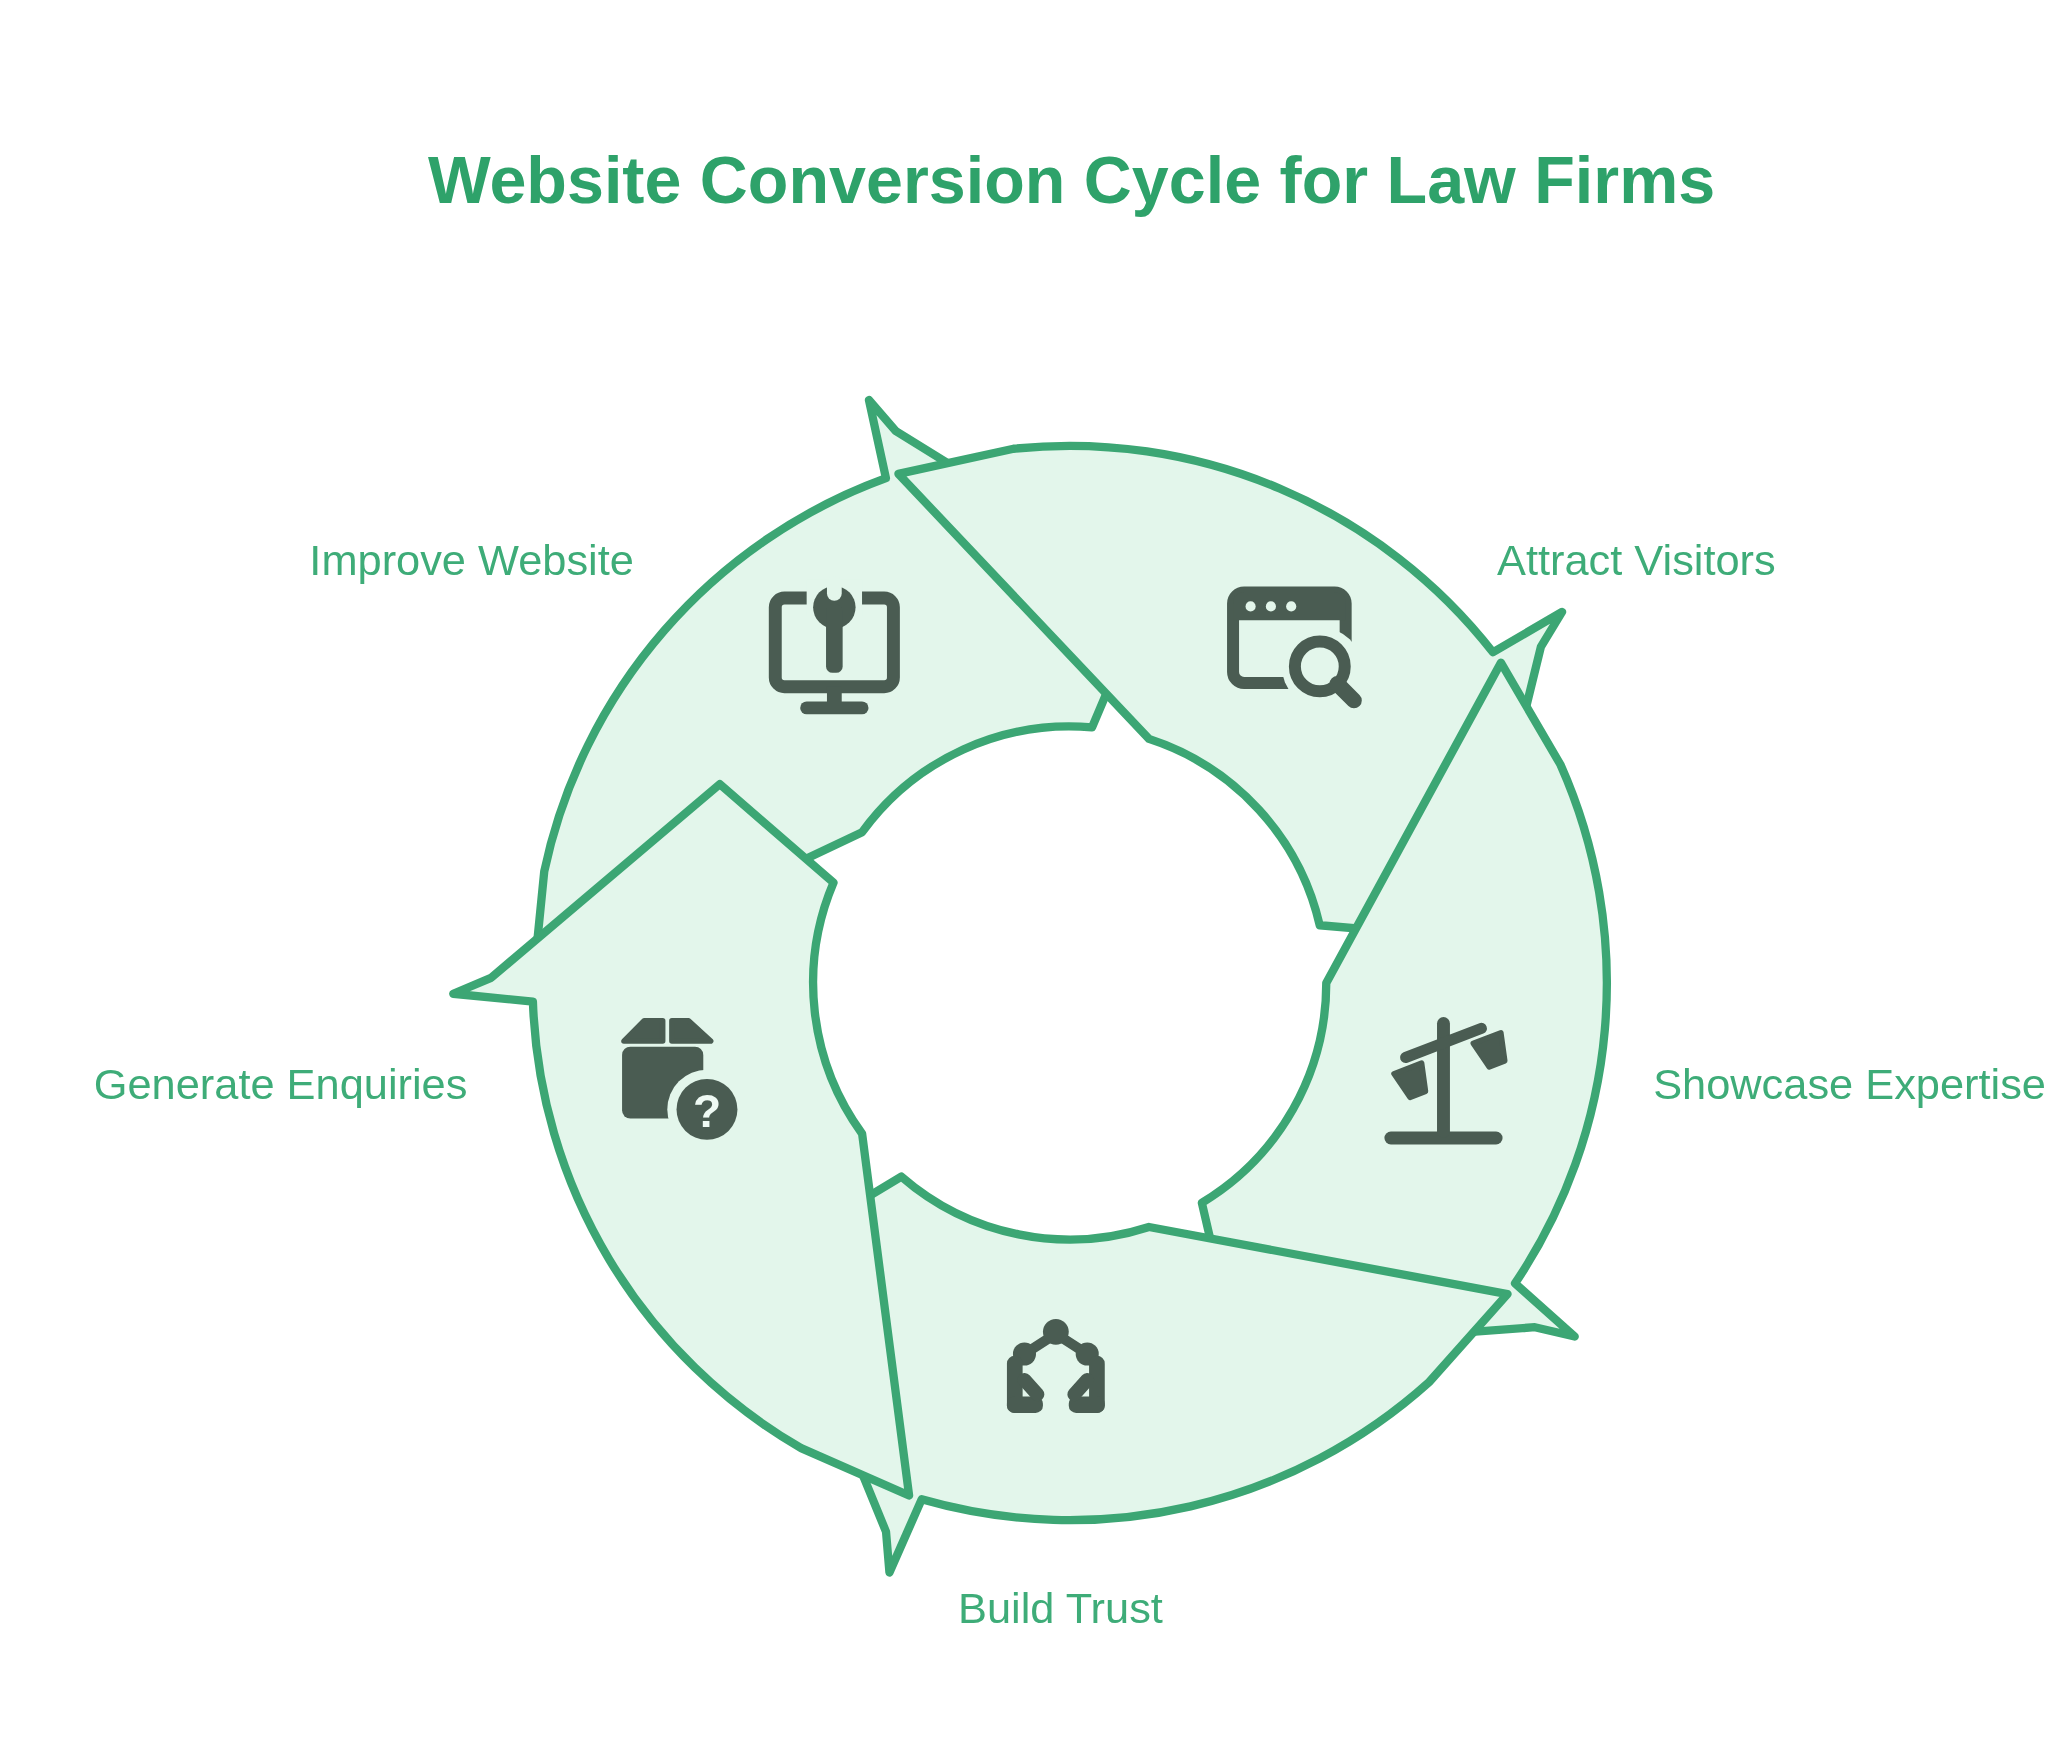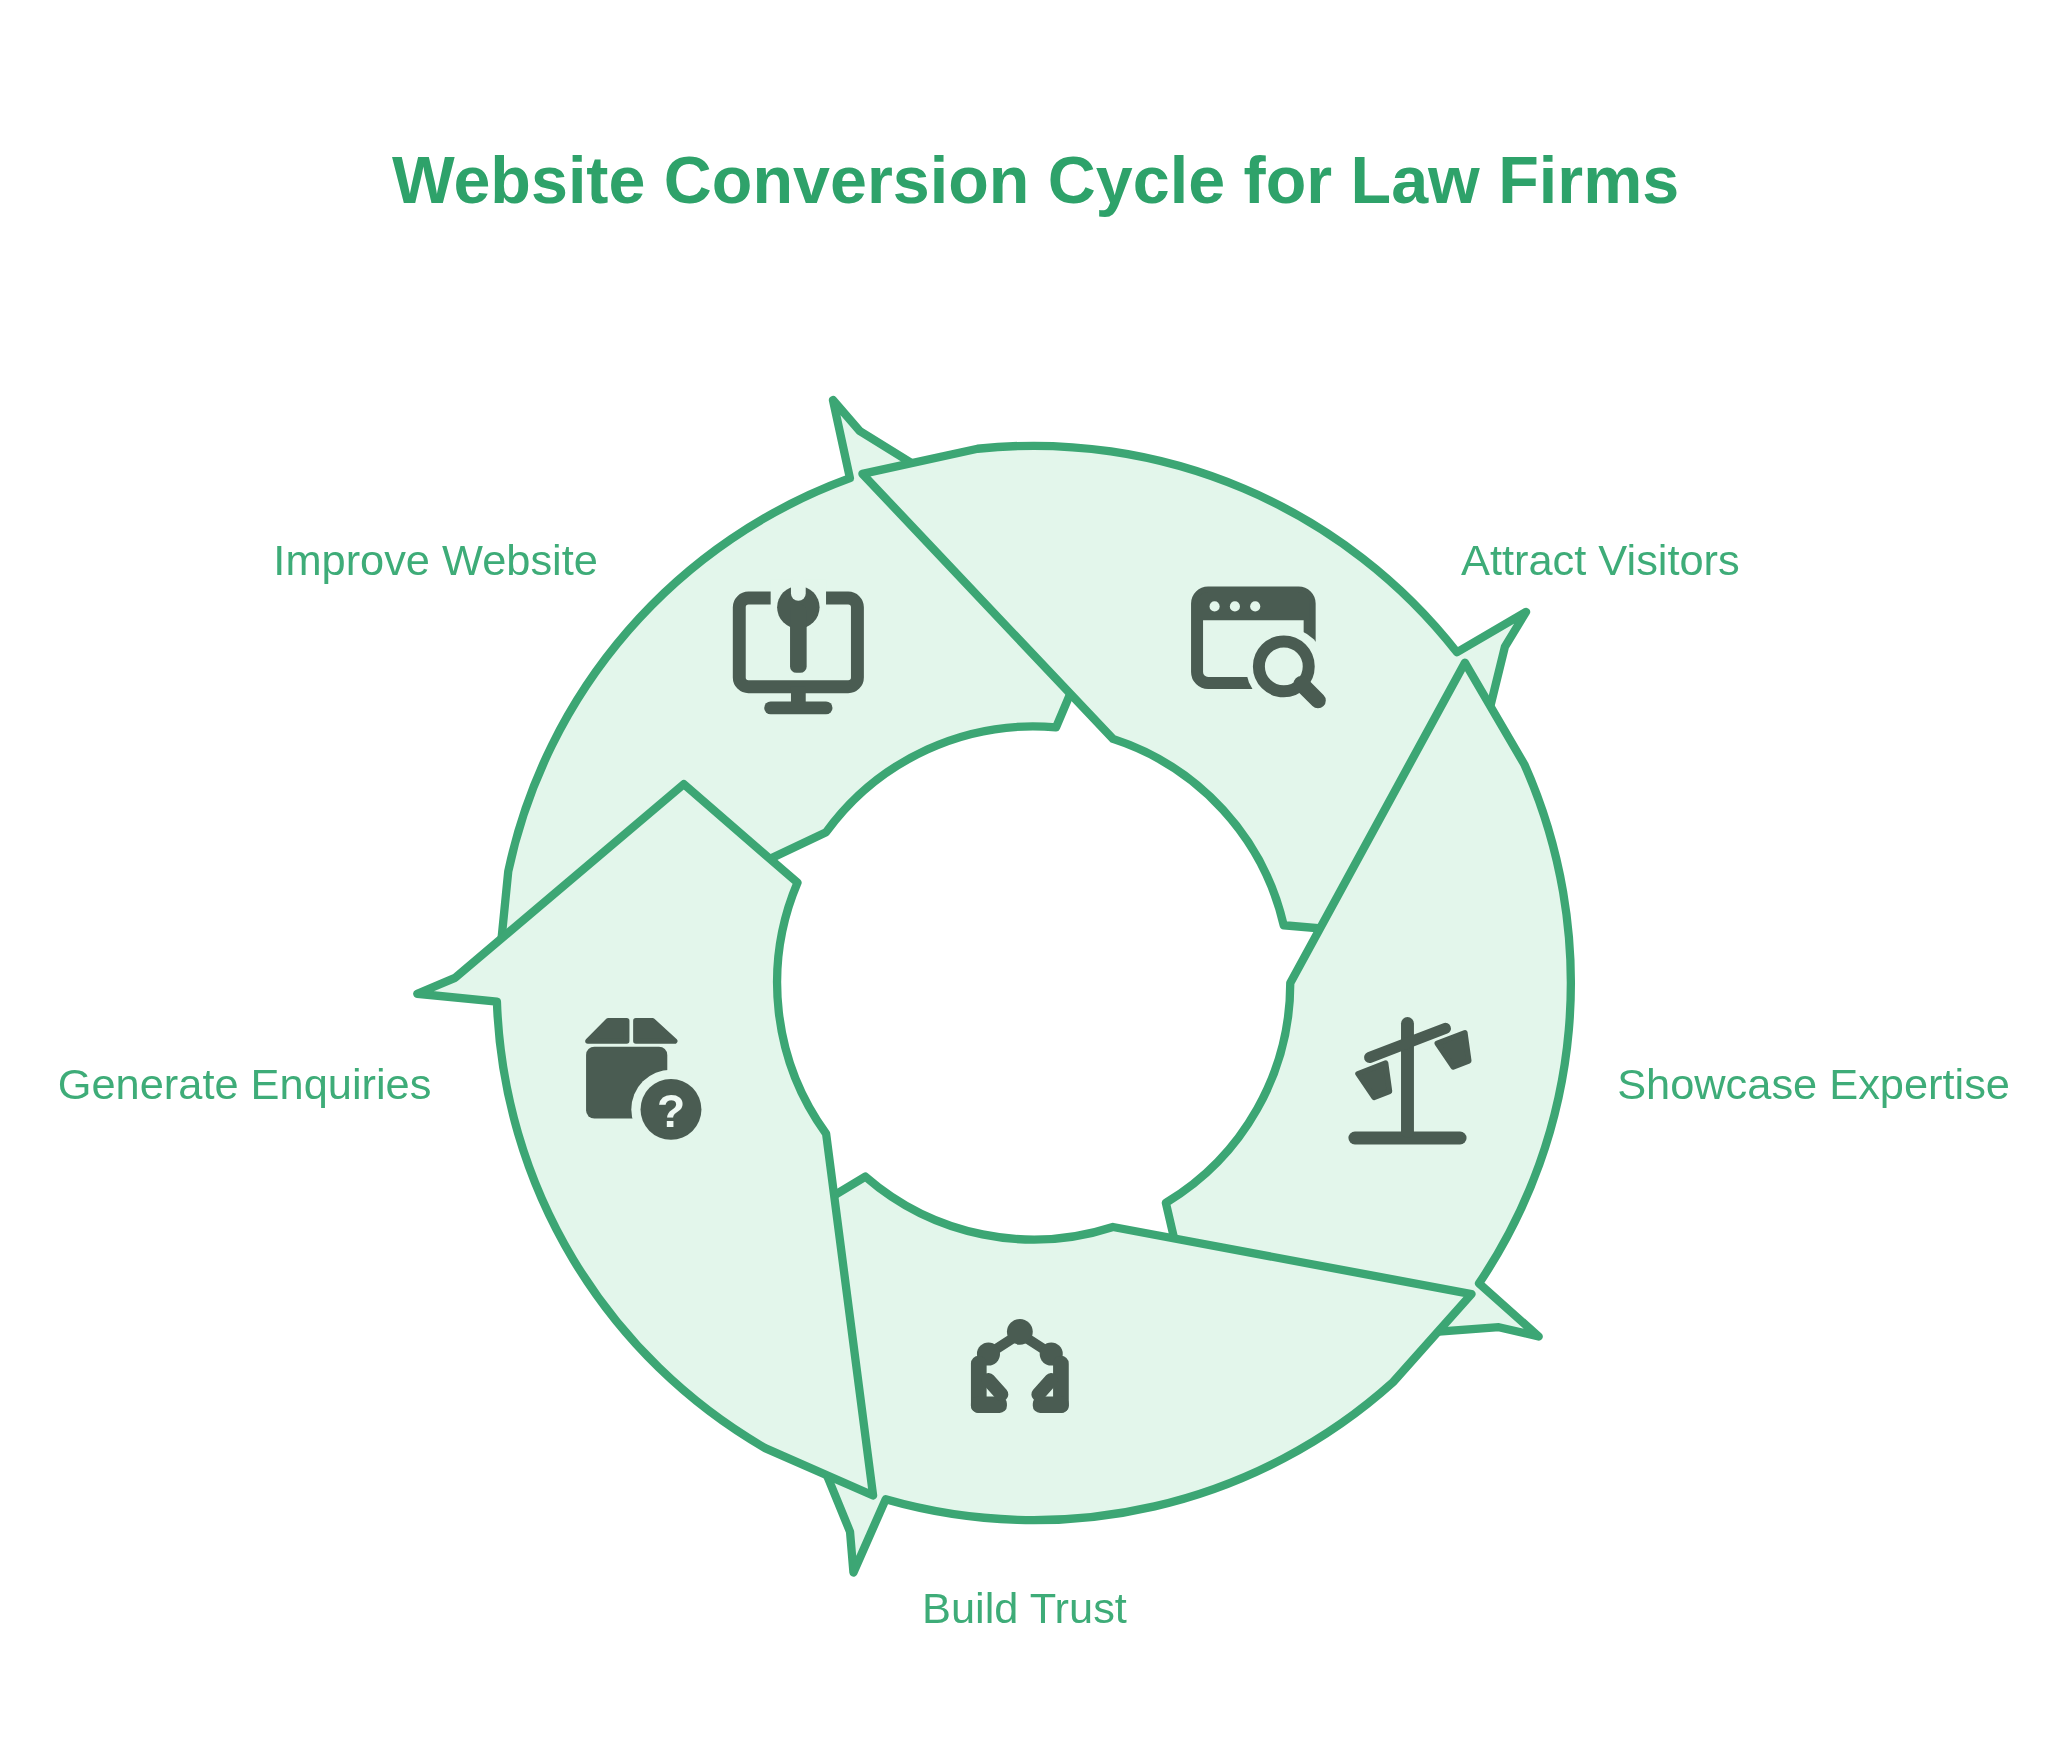--- a/index.html
+++ b/index.html
@@ -1,20 +1,20 @@
 <!DOCTYPE html>
 <html style="--bg: #FFFFFF; --ring-fill: #E3F6EB; --ring-stroke: #3CA674; --title: #2EA26A; --label: #3EAC78; --icon: #4A5C52; --qmark: #EFFAF4;font-size:14.8px"><head>
 <meta charset="utf-8">
 <style>
   :root{
     --ring-fill:#E3F6EB; --ring-stroke:#3CA674; --title:#2EA26A;
     --label:#3EAC78; --icon:#4A5C52; --bg:#FFFFFF; --qmark:#EFFAF4;
   }
   html,body{margin:0;padding:0;background:var(--bg);}
-  .stage-wrap{width:1696px;height:1761px;position:relative;background:var(--bg);}
+  .stage-wrap{width:1696px;height:1761px;position:relative;background:var(--bg);padding-left:36px;}
   svg{display:block;}
   .segment{fill:var(--ring-fill);stroke:var(--ring-stroke);stroke-width:9;stroke-linejoin:round;}
   .title{fill:var(--title);font:bold 72px "Liberation Sans", sans-serif;text-anchor:middle;dominant-baseline:central;}
   .label{fill:var(--label);font:normal 47px "Liberation Sans", sans-serif;text-anchor:middle;dominant-baseline:central;}
   .icon .ink{fill:var(--icon);}
   .icon .ink-st{fill:var(--icon);stroke:var(--icon);stroke-width:6;stroke-linejoin:round;}
   .icon .erase{fill:var(--ring-fill);}
   .icon .stroke-ink{stroke:var(--icon);fill:none;}
   .icon .ink-line{stroke:var(--icon);stroke-linecap:round;}
   .qmark{fill:var(--qmark);font:bold 50px "Liberation Sans", sans-serif;text-anchor:middle;dominant-baseline:central;}

